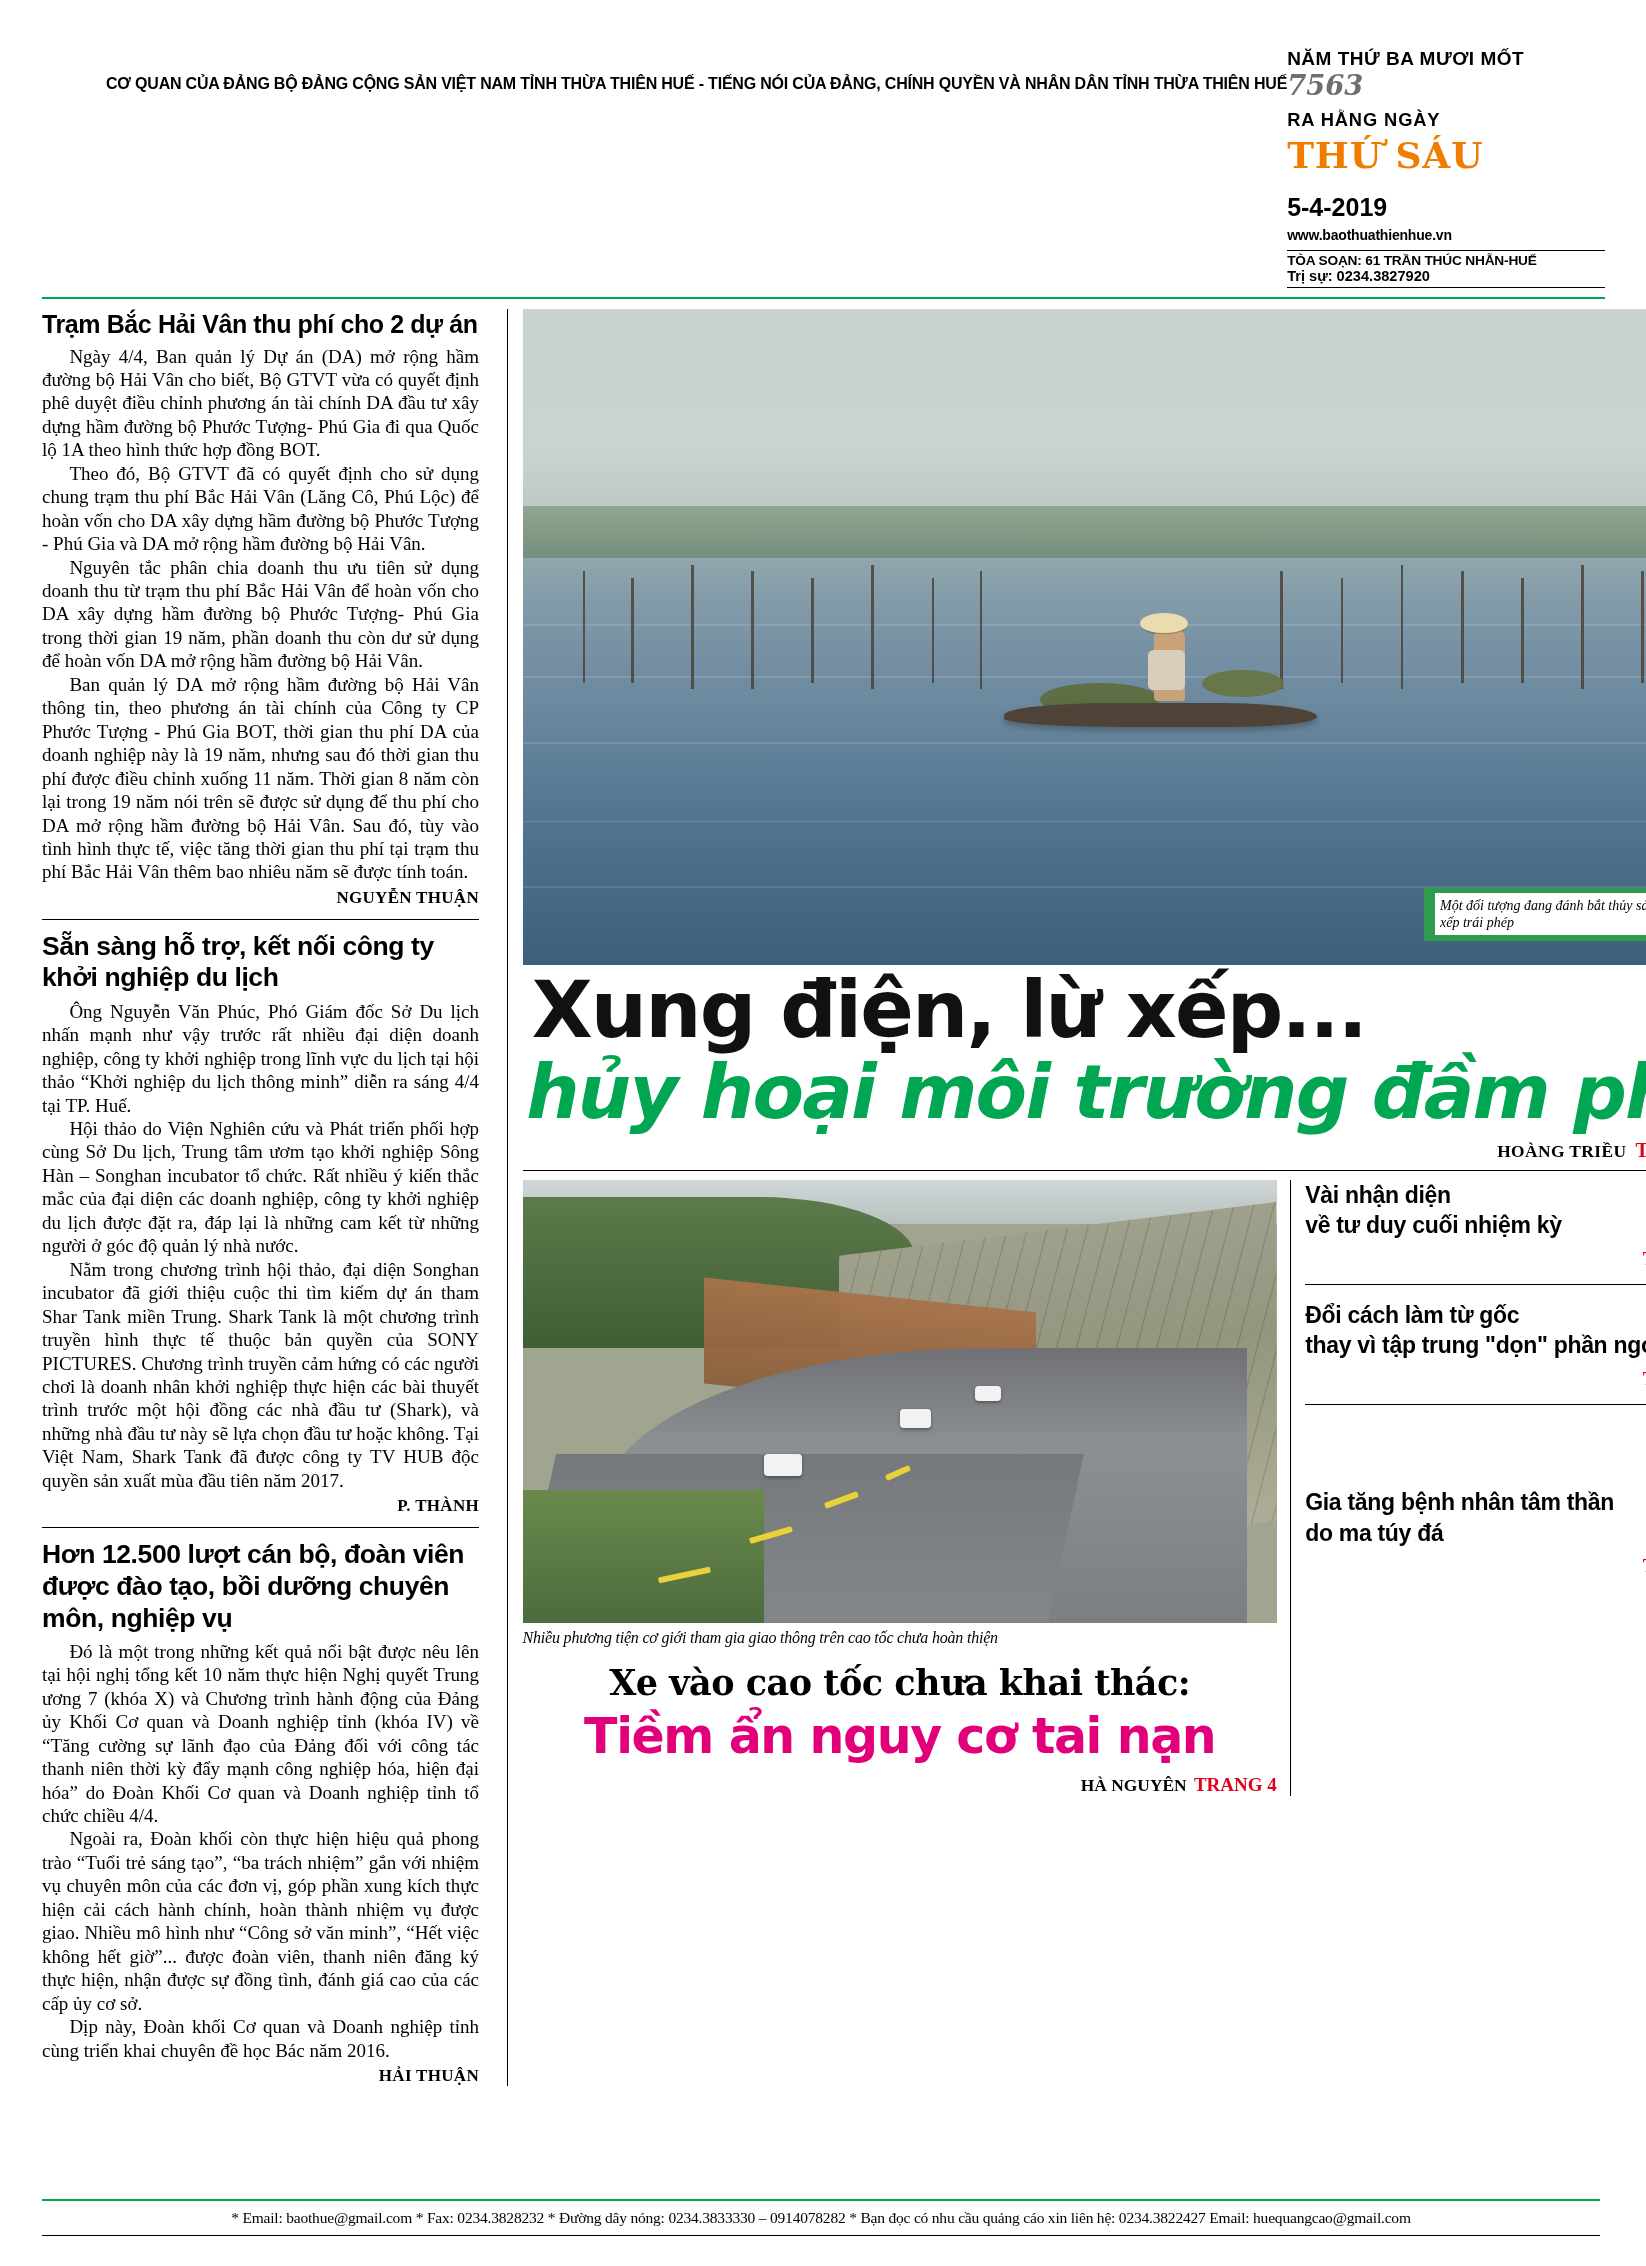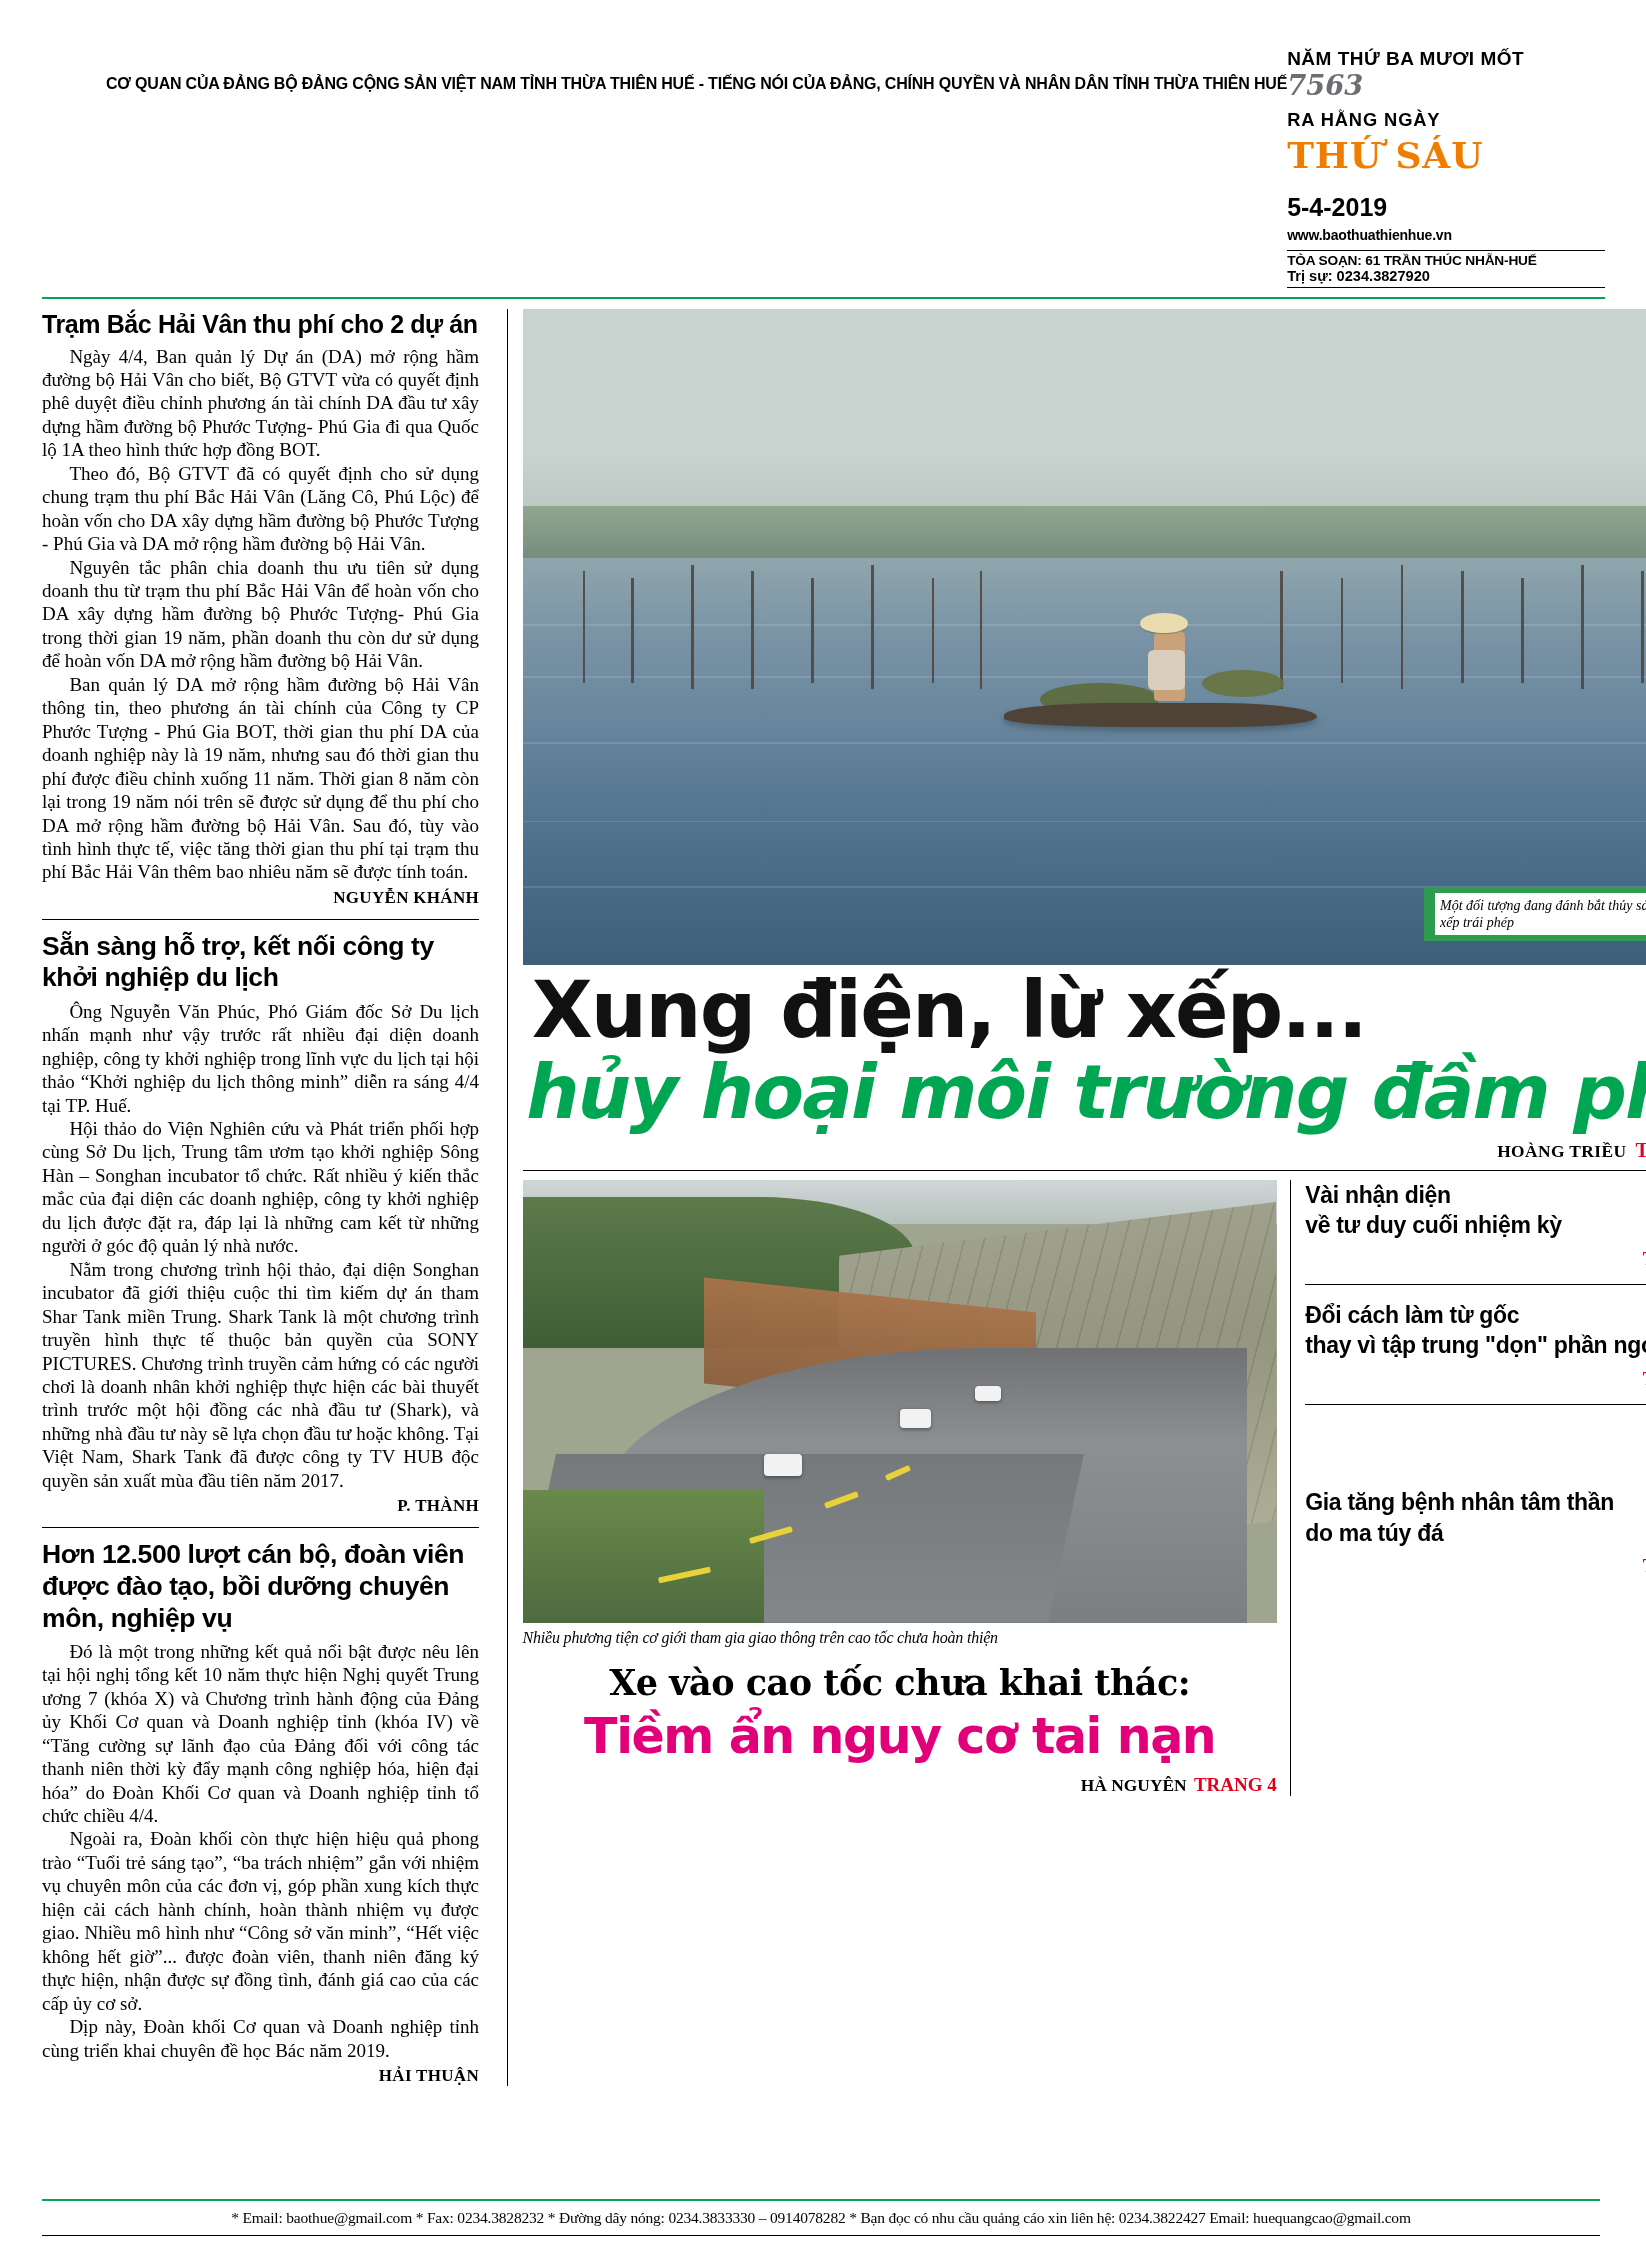--- a/index.html
+++ b/index.html
@@ -506,21 +506,21 @@
     <div class="col-left">
 
       <div>
         <h2 class="headline">Trạm Bắc Hải Vân thu phí cho 2 dự án</h2>
         <div class="body-text">
           <p>Ngày 4/4, Ban quản lý Dự án (DA) mở rộng hầm đường bộ Hải Vân cho biết, Bộ GTVT vừa có quyết định phê duyệt điều chỉnh phương án tài chính DA đầu tư xây dựng hầm đường bộ Phước Tượng- Phú Gia đi qua Quốc lộ 1A theo hình thức hợp đồng BOT.</p>
           <p>Theo đó, Bộ GTVT đã có quyết định cho sử dụng chung trạm thu phí Bắc Hải Vân (Lăng Cô, Phú Lộc) để hoàn vốn cho DA xây dựng hầm đường bộ Phước Tượng - Phú Gia và DA mở rộng hầm đường bộ Hải Vân.</p>
           <p>Nguyên tắc phân chia doanh thu ưu tiên sử dụng doanh thu từ trạm thu phí Bắc Hải Vân để hoàn vốn cho DA xây dựng hầm đường bộ Phước Tượng- Phú Gia trong thời gian 19 năm, phần doanh thu còn dư sử dụng để hoàn vốn DA mở rộng hầm đường bộ Hải Vân.</p>
           <p>Ban quản lý DA mở rộng hầm đường bộ Hải Vân thông tin, theo phương án tài chính của Công ty CP Phước Tượng - Phú Gia BOT, thời gian thu phí DA của doanh nghiệp này là 19 năm, nhưng sau đó thời gian thu phí được điều chỉnh xuống 11 năm. Thời gian 8 năm còn lại trong 19 năm nói trên sẽ được sử dụng để thu phí cho DA mở rộng hầm đường bộ Hải Vân. Sau đó, tùy vào tình hình thực tế, việc tăng thời gian thu phí tại trạm thu phí Bắc Hải Vân thêm bao nhiêu năm sẽ được tính toán.</p>
         </div>
-        <div class="byline">NGUYỄN KHÁNH</div>
+        <div class="byline">NGUYỄN THUẬN</div>
       </div>
 
       <div class="sep"></div>
 
       <div>
         <h2 class="headline sz2">Sẵn sàng hỗ trợ, kết nối công ty khởi nghiệp du lịch</h2>
         <div class="body-text">
           <p>Ông Nguyễn Văn Phúc, Phó Giám đốc Sở Du lịch nhấn mạnh như vậy trước rất nhiều đại diện doanh nghiệp, công ty khởi nghiệp trong lĩnh vực du lịch tại hội thảo “Khởi nghiệp du lịch thông minh” diễn ra sáng 4/4 tại TP. Huế.</p>
           <p>Hội thảo do Viện Nghiên cứu và Phát triển phối hợp cùng Sở Du lịch, Trung tâm ươm tạo khởi nghiệp Sông Hàn – Songhan incubator tổ chức. Rất nhiều ý kiến thắc mắc của đại diện các doanh nghiệp, công ty khởi nghiệp du lịch được đặt ra, đáp lại là những cam kết từ những người ở góc độ quản lý nhà nước.</p>
           <p>Nằm trong chương trình hội thảo, đại diện Songhan incubator đã giới thiệu cuộc thi tìm kiếm dự án tham Shar Tank miền Trung. Shark Tank là một chương trình truyền hình thực tế thuộc bản quyền của SONY PICTURES. Chương trình truyền cảm hứng có các người chơi là doanh nhân khởi nghiệp thực hiện các bài thuyết trình trước một hội đồng các nhà đầu tư (Shark), và những nhà đầu tư này sẽ lựa chọn đầu tư hoặc không. Tại Việt Nam, Shark Tank đã được công ty TV HUB độc quyền sản xuất mùa đầu tiên năm 2017.</p>
@@ -528,21 +528,21 @@
         <div class="byline">P. THÀNH</div>
       </div>
 
       <div class="sep"></div>
 
       <div>
         <h2 class="headline sz2">Hơn 12.500 lượt cán bộ, đoàn viên được đào tạo, bồi dưỡng chuyên môn, nghiệp vụ</h2>
         <div class="body-text">
           <p>Đó là một trong những kết quả nổi bật được nêu lên tại hội nghị tổng kết 10 năm thực hiện Nghị quyết Trung ương 7 (khóa X) và Chương trình hành động của Đảng ủy Khối Cơ quan và Doanh nghiệp tỉnh (khóa IV) về “Tăng cường sự lãnh đạo của Đảng đối với công tác thanh niên thời kỳ đẩy mạnh công nghiệp hóa, hiện đại hóa” do Đoàn Khối Cơ quan và Doanh nghiệp tỉnh tổ chức chiều 4/4.</p>
           <p>Ngoài ra, Đoàn khối còn thực hiện hiệu quả phong trào “Tuổi trẻ sáng tạo”, “ba trách nhiệm” gắn với nhiệm vụ chuyên môn của các đơn vị, góp phần xung kích thực hiện cải cách hành chính, hoàn thành nhiệm vụ được giao. Nhiều mô hình như “Công sở văn minh”, “Hết việc không hết giờ”... được đoàn viên, thanh niên đăng ký thực hiện, nhận được sự đồng tình, đánh giá cao của các cấp ủy cơ sở.</p>
-          <p>Dịp này, Đoàn khối Cơ quan và Doanh nghiệp tỉnh cùng triển khai chuyên đề học Bác năm 2019.</p>
+          <p>Dịp này, Đoàn khối Cơ quan và Doanh nghiệp tỉnh cùng triển khai chuyên đề học Bác năm 2016.</p>
         </div>
         <div class="byline">HẢI THUẬN</div>
       </div>
 
     </div>
 
     <div class="col-right">
 
       <div class="photo-main">
         <div class="ph-sky"></div>

